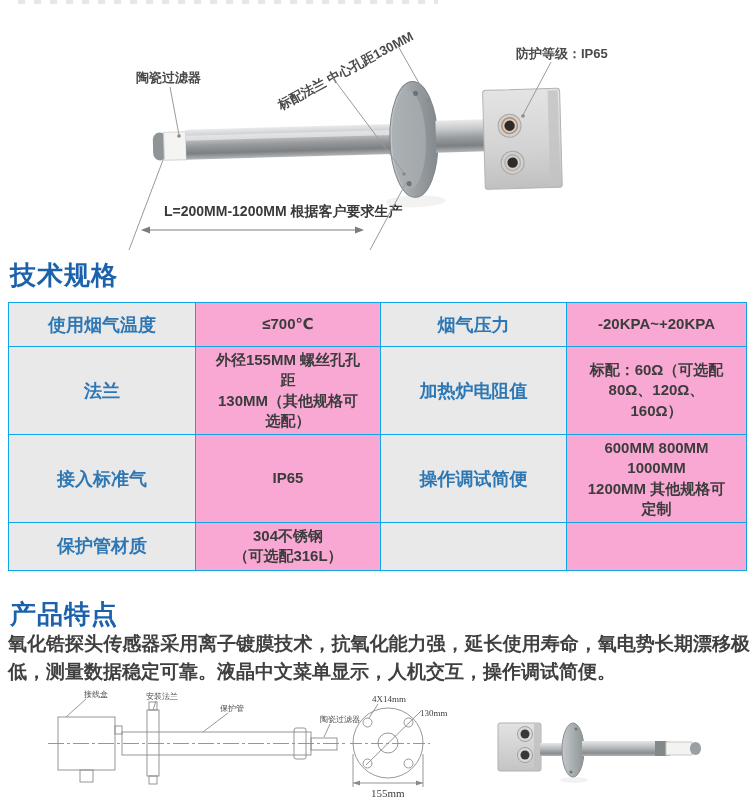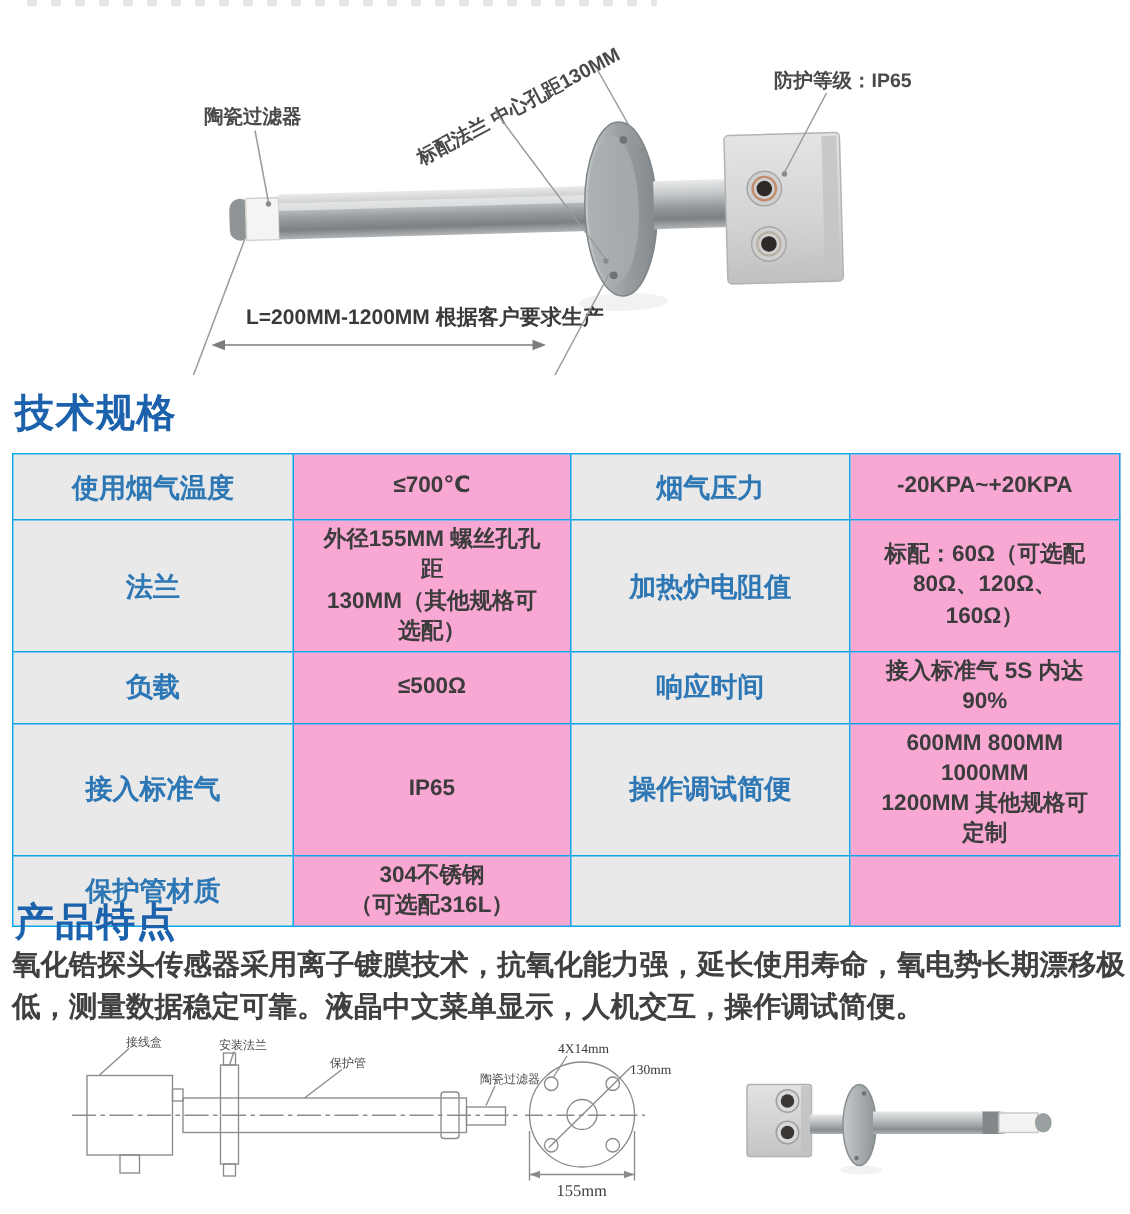--- a/index.html
+++ b/index.html
@@ -136,26 +136,20 @@
         <td class="val">-20KPA~+20KPA</td>
       </tr>
       <tr class="r2">
         <td class="lab">法兰</td>
         <td class="val">外径155MM 螺丝孔孔距
 130MM（其他规格可选配）</td>
         <td class="lab">加热炉电阻值</td>
         <td class="val">标配：60Ω（可选配
 80Ω、120Ω、160Ω）</td>
       </tr>
-      <tr class="r3">
-        <td class="lab">负载</td>
-        <td class="val">≤500Ω</td>
-        <td class="lab">响应时间</td>
-        <td class="val">接入标准气 5S 内达90%</td>
-      </tr>
       <tr class="r4">
         <td class="lab">接入标准气</td>
         <td class="val">IP65</td>
         <td class="lab">操作调试简便</td>
         <td class="val">600MM 800MM 1000MM
 1200MM 其他规格可定制</td>
       </tr>
       <tr class="r6">
         <td class="lab">保护管材质</td>
         <td class="val">304不锈钢

